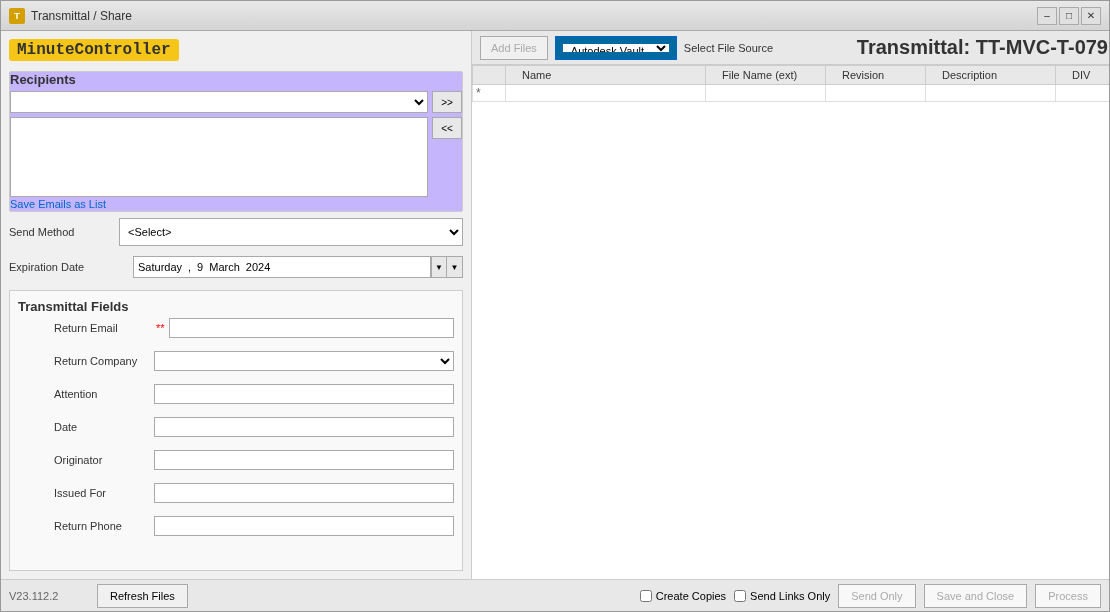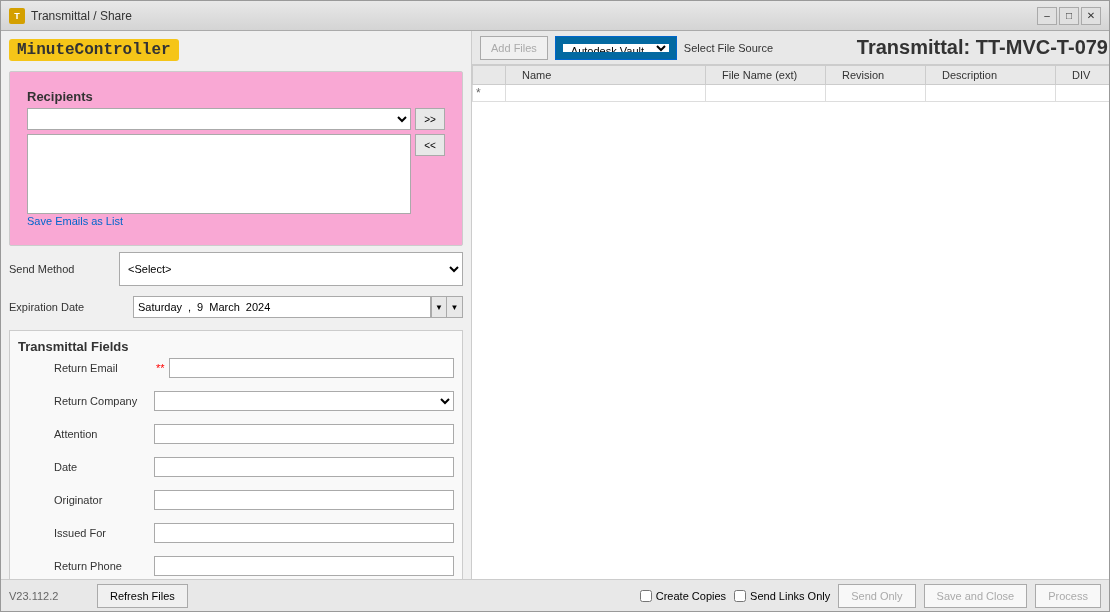--- a/index.html
+++ b/index.html
@@ -96,23 +96,23 @@
     }
 
     .section-label {
       font-size: 13px;
       font-weight: bold;
       color: #333;
       margin-bottom: 4px;
     }
 
     .recipients-section {
-      background: #f9a8d4;
+      background: #c4b5fd;
       border: 1px solid #ccc;
-      padding: 17px;
+      padding: 0;
       border-radius: 2px;
     }
 
     .recipient-row {
       display: flex;
       gap: 4px;
       margin-bottom: 4px;
     }
     .recipient-select {
       flex: 1;
@@ -157,21 +157,21 @@
       margin-bottom: 4px;
     }
     .form-label {
       width: 110px;
       font-size: 11px;
       color: #333;
       flex-shrink: 0;
     }
     .form-select, .form-input {
       flex: 1;
-      height: 34px;
+      height: 28px;
       border: 1px solid #aaa;
       background: white;
       padding: 0 4px;
       font-size: 11px;
     }
 
     .date-row {
       display: flex;
       align-items: center;
       margin-bottom: 6px;

